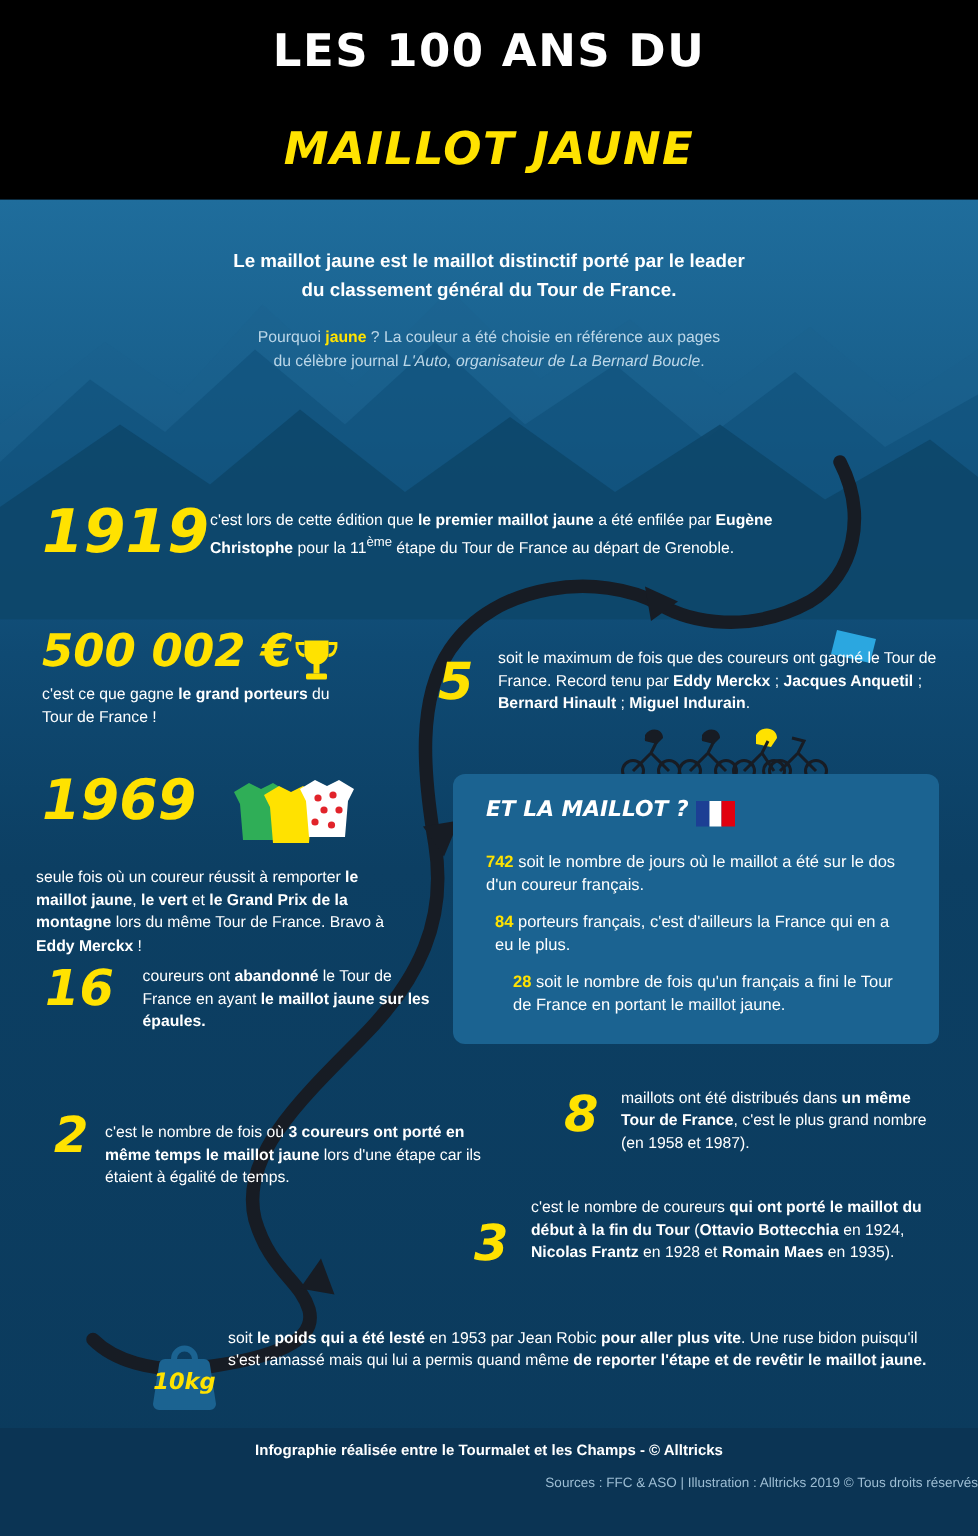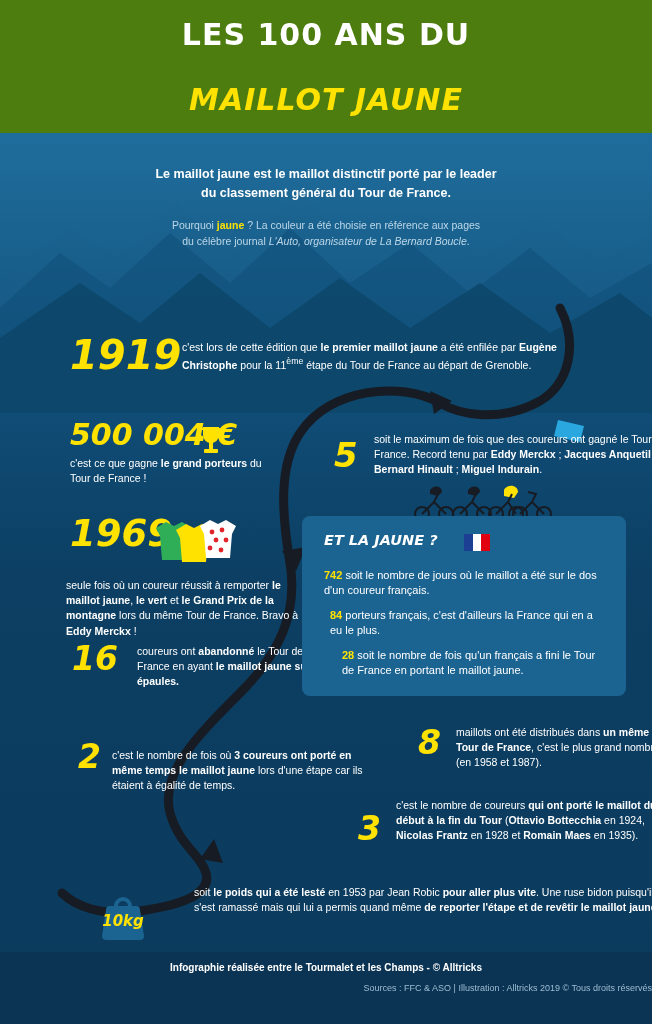--- a/index.html
+++ b/index.html
@@ -9,21 +9,21 @@
     font-family: "Liberation Sans", sans-serif;
     background: #0d3a5c;
     overflow: hidden;
     position: relative;
   }
   .page { position: relative; width: 652px; height: 1024px; overflow: hidden; }
 
   
   .header {
     position: absolute; left:0; top:0; width: 652px; height: 133px;
-    background: #4d7c0f;
+    background: #000000;
     display: flex; flex-direction: column; align-items: center; justify-content: center; gap: 24px;
   }
   .title-1 {
     color: #ffffff; font-size: 30px; font-weight: bold; letter-spacing: 1px;
     font-family: "DejaVu Sans", sans-serif;
   }
   .title-2 {
     color: #ffe200; font-size: 30px; font-weight: bold; letter-spacing: 1px;
     font-style: italic; margin-top: 6px;
     font-family: "DejaVu Sans", sans-serif;
@@ -48,21 +48,21 @@
   .intro-sub .yellow { color:#ffe200; font-weight:bold; }
   .intro-sub i { font-style: italic; }
 
   
   .bignum {
     color:#ffe200; font-weight:bold; font-family:"DejaVu Sans", sans-serif;
     font-style:italic; line-height:1;
   }
   .txt { color:#ffffff; font-size:10.5px; line-height:1.45; }
   .txt b { color:#ffffff; }
-  .blk { position:absolute;margin-left:42px; }
+  .blk { position:absolute; }
 
   
   #b1919 { left:28px; top:335px; width:110px; }
   #b1919 .bignum { font-size:40px; }
   #t1919 { left:140px; top:340px; width:392px; }
 
   
   #b500 { left:28px; top:420px; width:185px; }
   #b500 .bignum { font-size:30px; }
   #t500 { left:28px; top:456px; width:210px; }
@@ -189,21 +189,21 @@
       <span>du célèbre journal </span><i>L'Auto, organisateur de La Bernard Boucle</i><span>.</span>
     </div>
   </div>
 
   <div class="blk" id="b1919">
     <span class="bignum">1919</span>
   </div>
   <div class="blk txt" id="t1919">c'est lors de cette édition que <b>le premier maillot jaune</b> a été enfilée par <b>Eugène Christophe</b> pour la 11<sup>ème</sup> étape du Tour de France au départ de Grenoble.</div>
 
   <div class="blk" id="b500">
-    <span class="bignum">500 004 €</span>
+    <span class="bignum">500 002 €</span>
   </div>
   <svg class="trophy" viewBox="0 0 30 34">
     <path d="M7,3 h16 v8 a8,8 0 0 1 -16,0 z" fill="#ffe200"></path>
     <path d="M7,5 h-5 a5,7 0 0 0 5,8" fill="none" stroke="#ffe200" stroke-width="2"></path>
     <path d="M23,5 h5 a5,7 0 0 1 -5,8" fill="none" stroke="#ffe200" stroke-width="2"></path>
     <rect x="13" y="18" width="4" height="7" fill="#ffe200"></rect>
     <rect x="8" y="25" width="14" height="4" rx="1" fill="#ffe200"></rect>
   </svg>
   <div class="blk txt" id="t500">c'est ce que gagne <b>le grand porteurs</b> du Tour de France !</div>
 
@@ -257,21 +257,21 @@
     </g>
     <path d="M96,12 c4,-7 14,-5 14,2 l-4,6 l-10,-2 z" fill="#ffe200"></path>
     <g fill="none" stroke="#171c24" stroke-width="2">
       <circle cx="88" cy="36" r="7"></circle>
       <circle cx="108" cy="36" r="7"></circle>
       <path d="M88,36 L100,24 L108,36 M100,24 L104,16"></path>
     </g>
   </svg>
 
   <div class="france">
-    <div class="france-title">ET LA JAUNE ?</div>
+    <div class="france-title">ET LA MAILLOT ?</div>
     <div class="flag">
       <i class="bl"></i>
       <i class="wh"></i>
       <i class="rd"></i>
     </div>
     <div class="fr-row" id="fr1">
       <span class="fr-num">742</span>
       <span>soit le nombre de jours où le maillot a été sur le dos d'un coureur français.</span>
     </div>
     <div class="fr-row" id="fr2">

